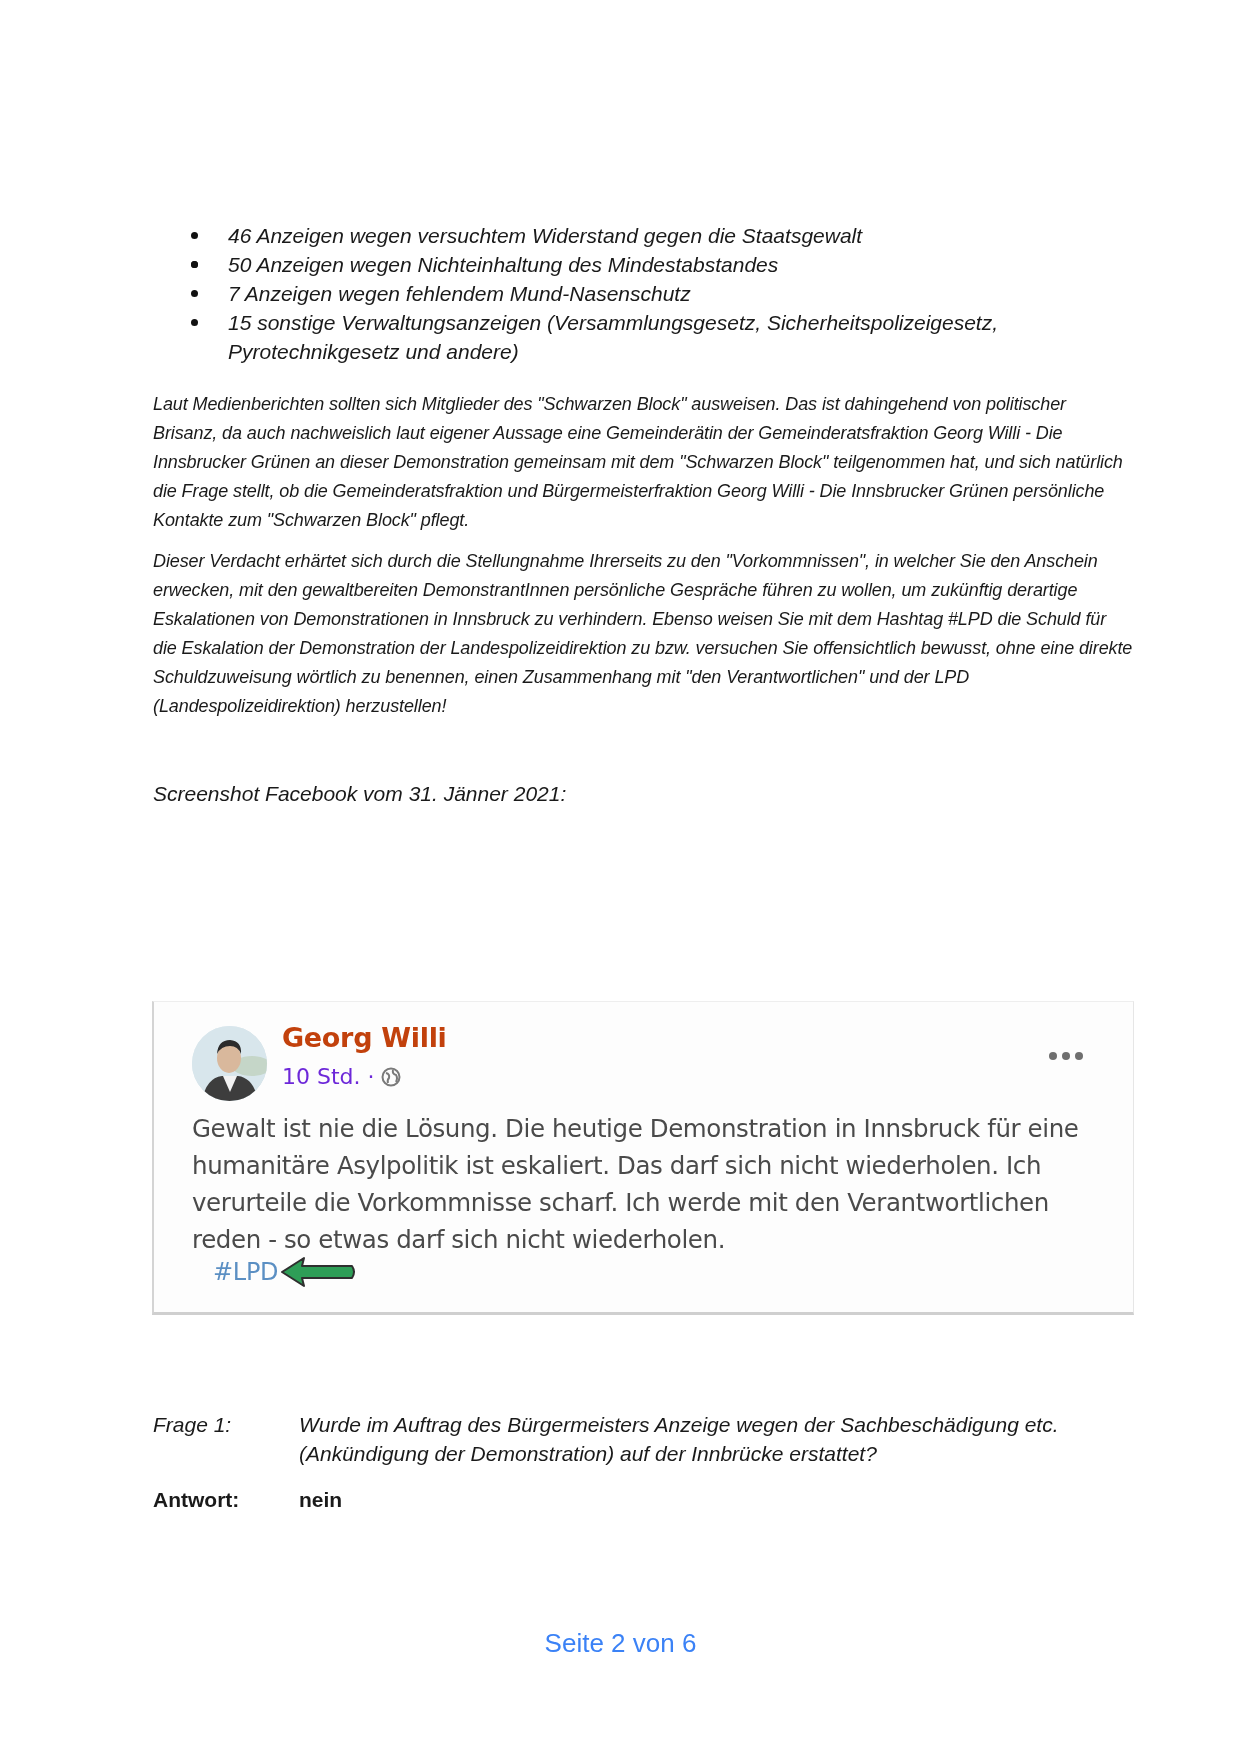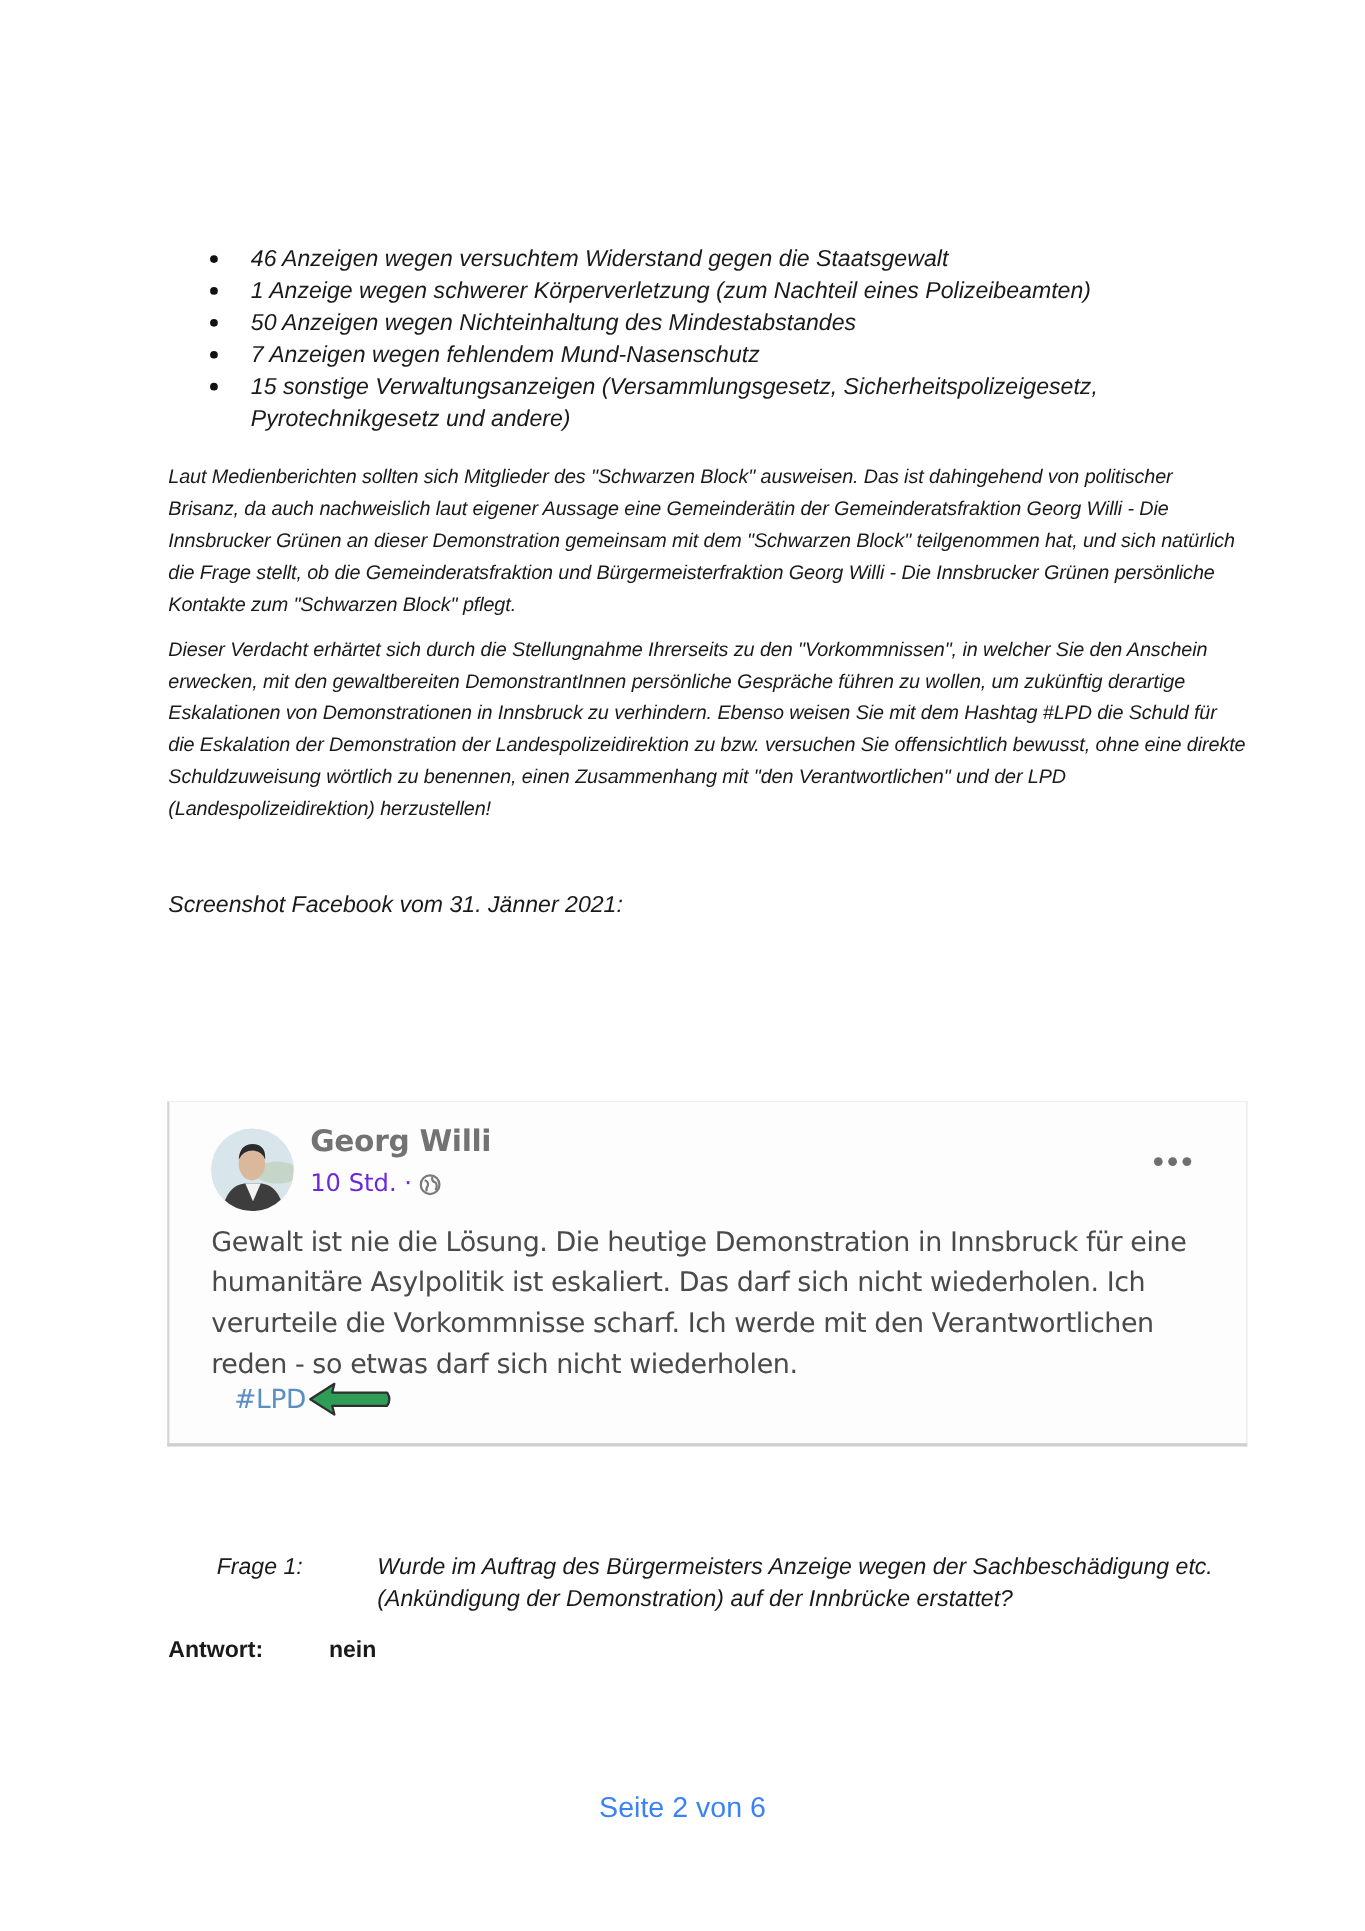--- a/index.html
+++ b/index.html
@@ -90,21 +90,21 @@
       border-radius: 50%;
       overflow: hidden;
       background: radial-gradient(circle at 40% 30%, #eaf2f6 0%, #cfdfe6 60%, #b8ccd4 100%);
     }
     .fb-name {
       position: absolute;
       left: 128px;
       top: 20px;
       font-size: 27px;
       font-weight: bold;
-      color: #737373;
+      color: #c2410c;
       letter-spacing: -0.3px;
     }
     .fb-meta {
       position: absolute;
       left: 128px;
       top: 62px;
       font-size: 22px;
       color: #6d28d9;
       display: flex;
       align-items: center;
@@ -149,21 +149,21 @@
     }
     .frage {
       position: absolute;
       left: 153px;
       top: 1394px;
       width: 980px;
       font-size: 21px;
       line-height: 29px;
     }
     .frage .row { display: flex; }
-    .frage .lbl { width: 146px; flex: none; margin-left: 44px; }
+    .frage .lbl { width: 146px; flex: none; }
     .antwort {
       position: absolute;
       left: 153px;
       top: 1472px;
       font-size: 21px;
       font-weight: bold;
       display: flex;
     }
     .antwort .lbl { width: 146px; flex: none; }
     .footer {
@@ -177,21 +177,21 @@
     }
   </style>
 </head>
 <body>
 
 <div class="page">
 
   <div class="content">
     <ul class="bullets">
       <li><span class="dot"></span><span>46 Anzeigen wegen versuchtem Widerstand gegen die Staatsgewalt</span></li>
-      <li><span class="dot"></span><span>1 Anzeige wegen schwerer Körperverletzung (zum Nachteil eines Polizeibeamten)</span></li>
+      <li><span class="dot"></span></li>
       <li><span class="dot"></span><span>50 Anzeigen wegen Nichteinhaltung des Mindestabstandes</span></li>
       <li><span class="dot"></span><span>7 Anzeigen wegen fehlendem Mund-Nasenschutz</span></li>
       <li><span class="dot"></span><span>15 sonstige Verwaltungsanzeigen (Versammlungsgesetz, Sicherheitspolizeigesetz, Pyrotechnikgesetz und andere)</span></li>
     </ul>
 
     <p class="para p1">Laut Medienberichten sollten sich Mitglieder des "Schwarzen Block" ausweisen. Das ist dahingehend von politischer Brisanz, da auch nachweislich laut eigener Aussage eine Gemeinderätin der Gemeinderatsfraktion Georg Willi - Die Innsbrucker Grünen an dieser Demonstration gemeinsam mit dem "Schwarzen Block" teilgenommen hat, und sich natürlich die Frage stellt, ob die Gemeinderatsfraktion und Bürgermeisterfraktion Georg Willi - Die Innsbrucker Grünen persönliche Kontakte zum "Schwarzen Block" pflegt.</p>
     <p class="para p2">Dieser Verdacht erhärtet sich durch die Stellungnahme Ihrerseits zu den "Vorkommnissen", in welcher Sie den Anschein erwecken, mit den gewaltbereiten DemonstrantInnen persönliche Gespräche führen zu wollen, um zukünftig derartige Eskalationen von Demonstrationen in Innsbruck zu verhindern. Ebenso weisen Sie mit dem Hashtag #LPD die Schuld für die Eskalation der Demonstration der Landespolizeidirektion zu bzw. versuchen Sie offensichtlich bewusst, ohne eine direkte Schuldzuweisung wörtlich zu benennen, einen Zusammenhang mit "den Verantwortlichen" und der LPD (Landespolizeidirektion) herzustellen!</p>
 
     <div class="caption">Screenshot Facebook vom 31. Jänner 2021:</div>
   </div>

